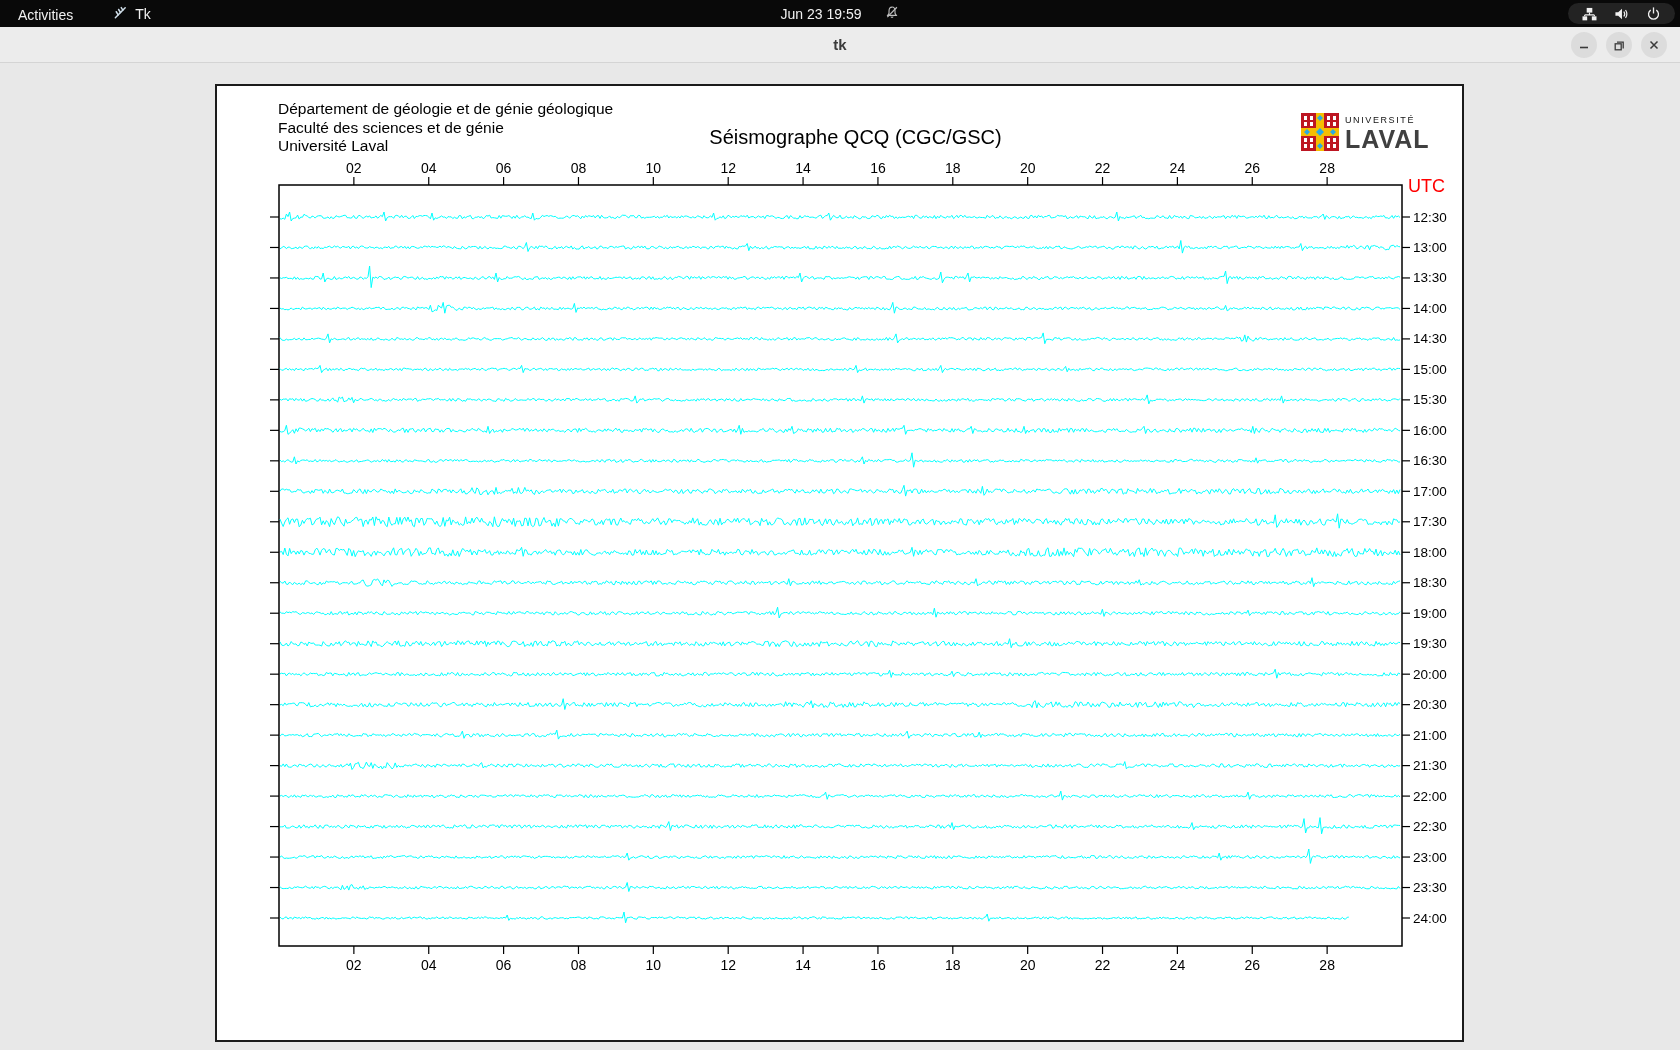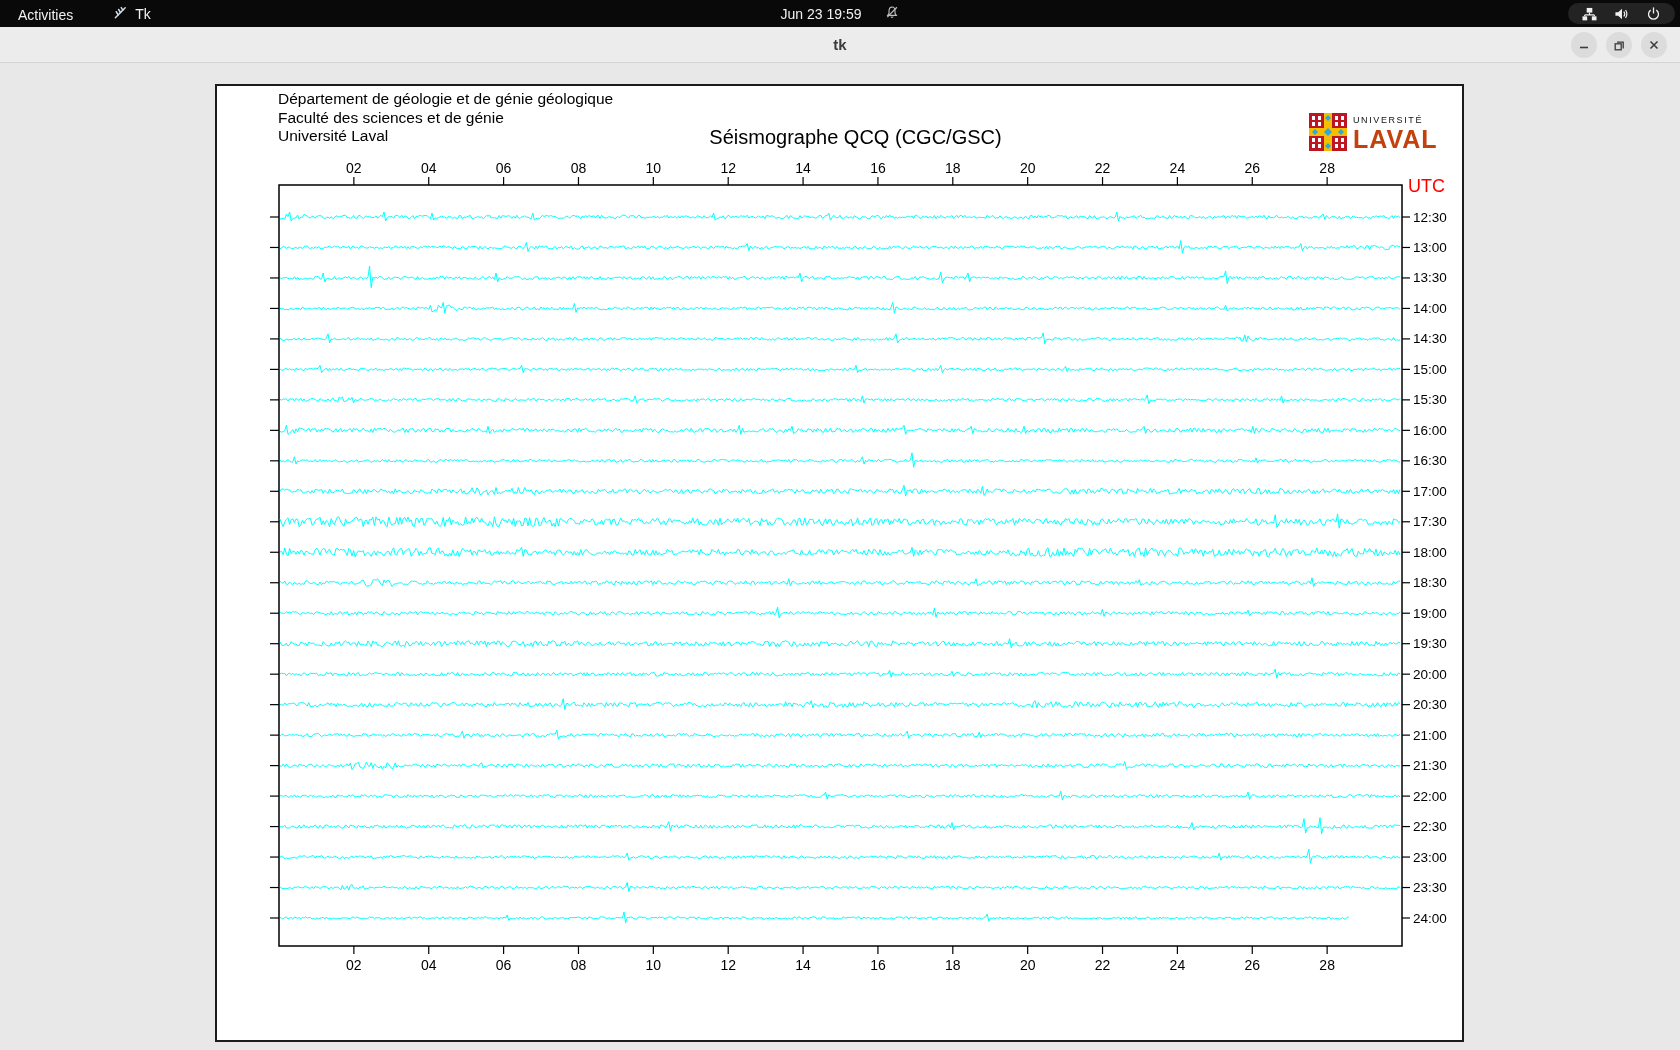--- a/index.html
+++ b/index.html
@@ -28,28 +28,28 @@
                font-weight:700; color:#3b3b3b; }
   .win-controls { position:absolute; right:13px; top:5px; display:flex; gap:9px; }
   .win-btn { width:26px; height:26px; border-radius:50%; background:#dcdcdc; border:none;
              display:flex; align-items:center; justify-content:center; cursor:pointer; }
   .win-btn svg { display:block; }
 
   
   .content { position:relative; width:100%; height:987px; background:#e8e8e8; }
   .canvas { position:absolute; left:215px; top:21px; width:1249px; height:958px;
             background:#ffffff; border:2px solid #1b1b1b; }
-  .hdr { position:absolute; left:61px; top:4px; font-size:15.5px; line-height:18.5px;
+  .hdr { position:absolute; left:61px; top:14px; font-size:15.5px; line-height:18.5px;
          color:#000; }
   .plot-title { position:absolute; left:76px; top:40px; width:1125px; text-align:center;
                 font-size:20px; color:#000; }
-  .logo { position:absolute; left:1084px; top:27px; display:flex; align-items:center; gap:6px;margin-left:8px; }
+  .logo { position:absolute; left:1084px; top:27px; display:flex; align-items:center; gap:6px; }
   .logo-text { display:flex; flex-direction:column; line-height:1; }
   .logo-line1 { font-size:9px; letter-spacing:1.6px; color:#111; }
-  .logo-line2 { font-size:25px; font-weight:700; letter-spacing:1px; color:#c2410c; margin-top:2px; }
+  .logo-line2 { font-size:25px; font-weight:700; letter-spacing:1px; color:#404040; margin-top:2px; }
   .plot-svg { position:absolute; left:0; top:0; }
   .xlabel { position:absolute; left:60px; top:896px; width:1125px; text-align:center;
             font-size:17px; color:#000; }
 </style>
 </head>
 <body>
 
 <div class="screen">
 
   <div class="topbar">

